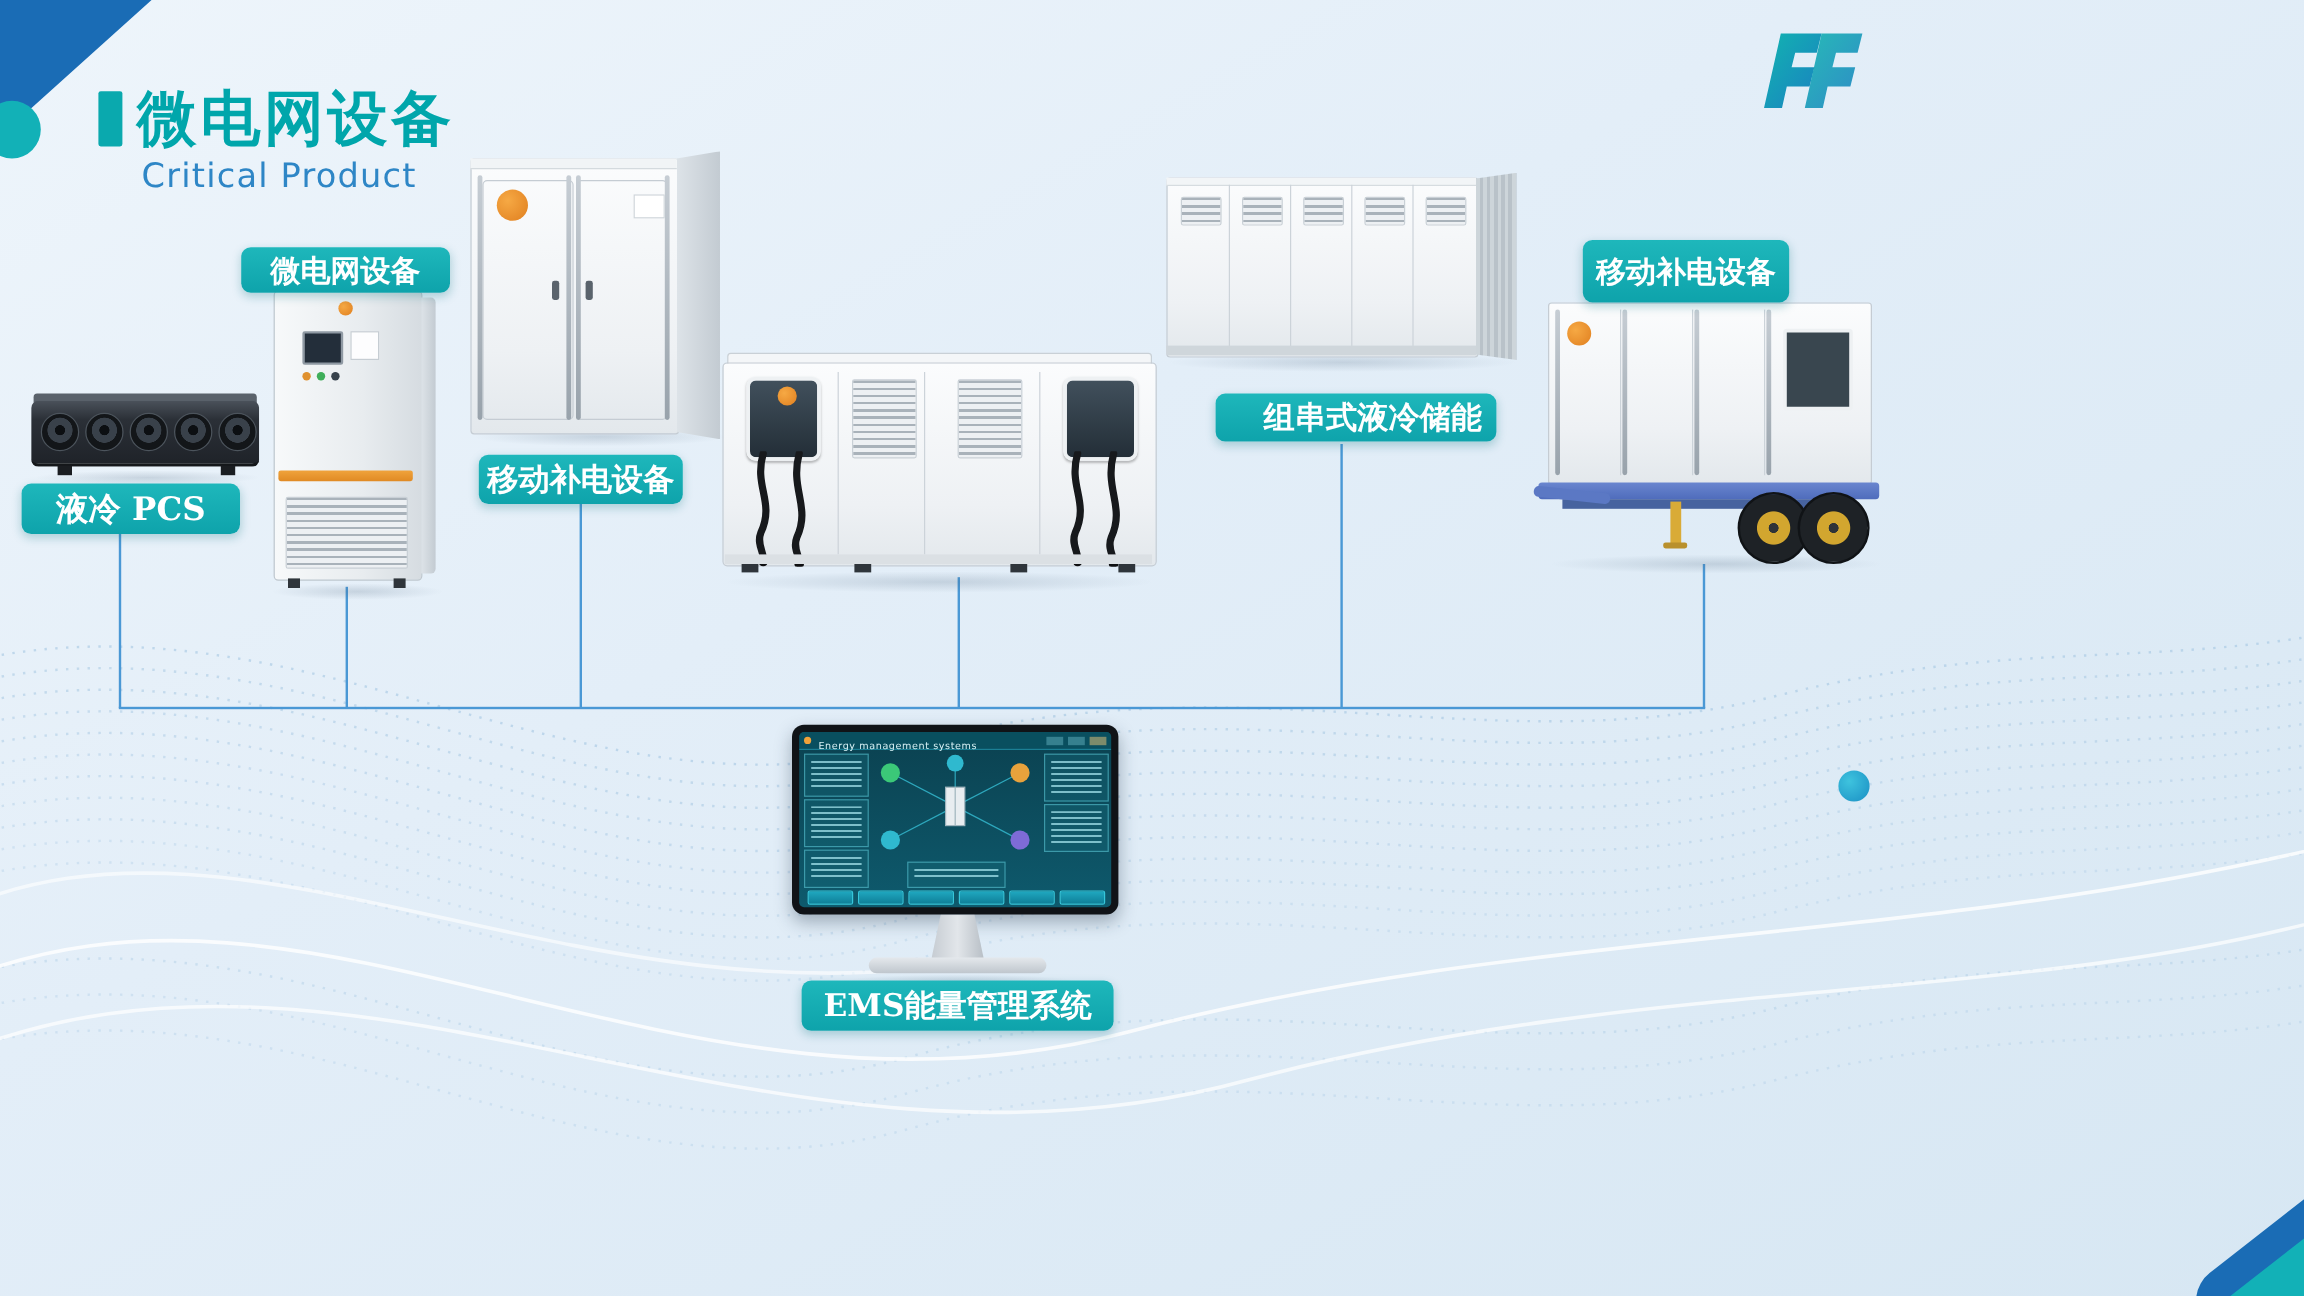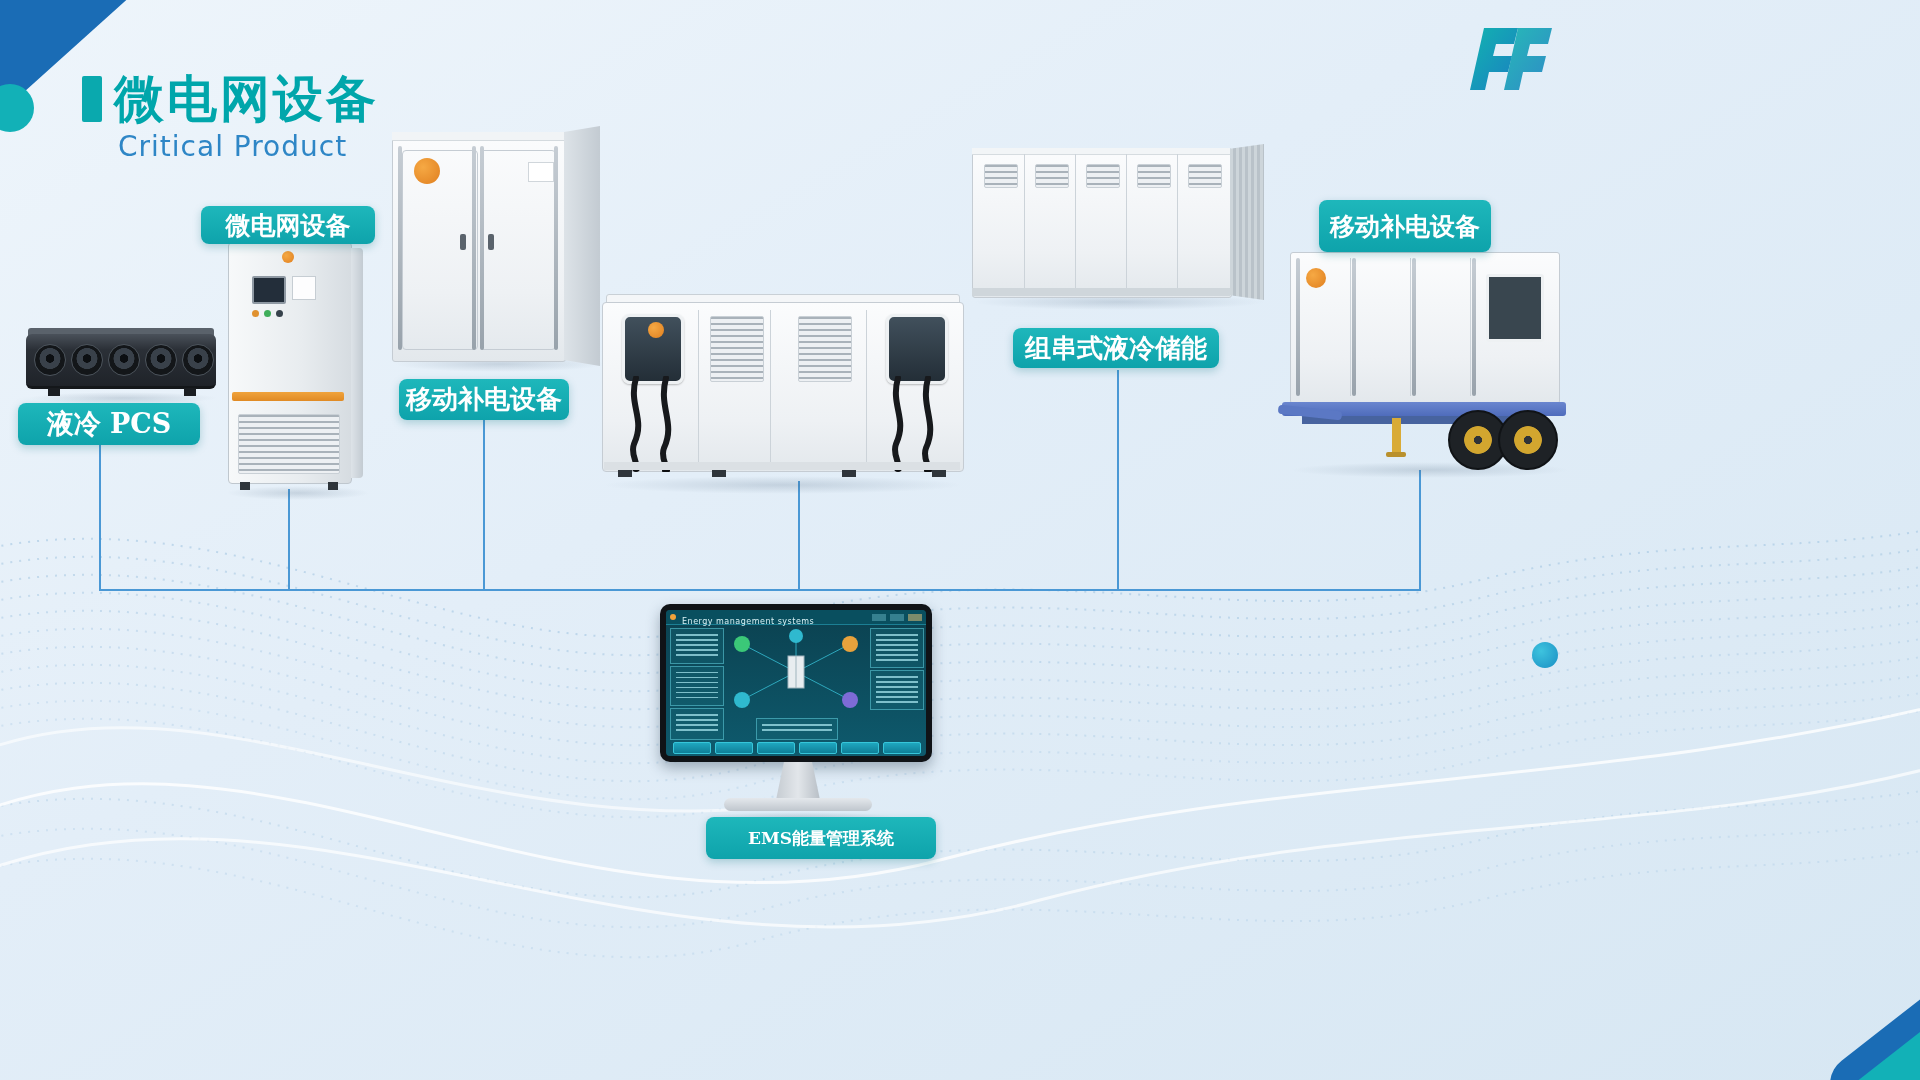--- a/index.html
+++ b/index.html
@@ -264,17 +264,17 @@
       <div class="abs scr-btn" style="left:175px;top:132px;width:36px;height:10px;"></div>
       <div class="abs scr-btn" style="left:217px;top:132px;width:36px;height:10px;"></div>
     </div>
     <div class="abs" style="left:116px;top:158px;width:44px;height:38px;background:linear-gradient(90deg,#c6ccd2,#e2e6ea 50%,#b8bfc6);clip-path:polygon(18% 0,82% 0,100% 100%,0 100%);"></div>
     <div class="abs" style="left:64px;top:194px;width:148px;height:13px;background:linear-gradient(180deg,#e4e8ec,#bfc6cd);border-radius:7px;"></div>
   </div>
 
   <div class="abs pill" style="left:18px;top:403px;width:182px;height:42px;font-size:27px;">液冷 PCS</div>
   <div class="abs pill" style="left:201px;top:206px;width:174px;height:38px;font-size:25px;">微电网设备</div>
   <div class="abs pill" style="left:399px;top:379px;width:170px;height:41px;font-size:26px;">移动补电设备</div>
-  <div class="abs pill" style="left:1013px;top:328px;width:206px;height:40px;font-size:26px;">组串式液冷储能</div>
+  <div class="abs pill" style="left:1013px;top:328px;width:206px;height:40px;font-size:26px;padding-left:28px;">组串式液冷储能</div>
   <div class="abs pill" style="left:1319px;top:200px;width:172px;height:52px;font-size:25px;">移动补电设备</div>
-  <div class="abs pill" style="left:706px;top:817px;width:230px;height:42px;font-size:17px;">EMS能量管理系统</div>
+  <div class="abs pill" style="left:668px;top:817px;width:260px;height:42px;font-size:26px;">EMS能量管理系统</div>
 
 </div>
 
 </body></html>

